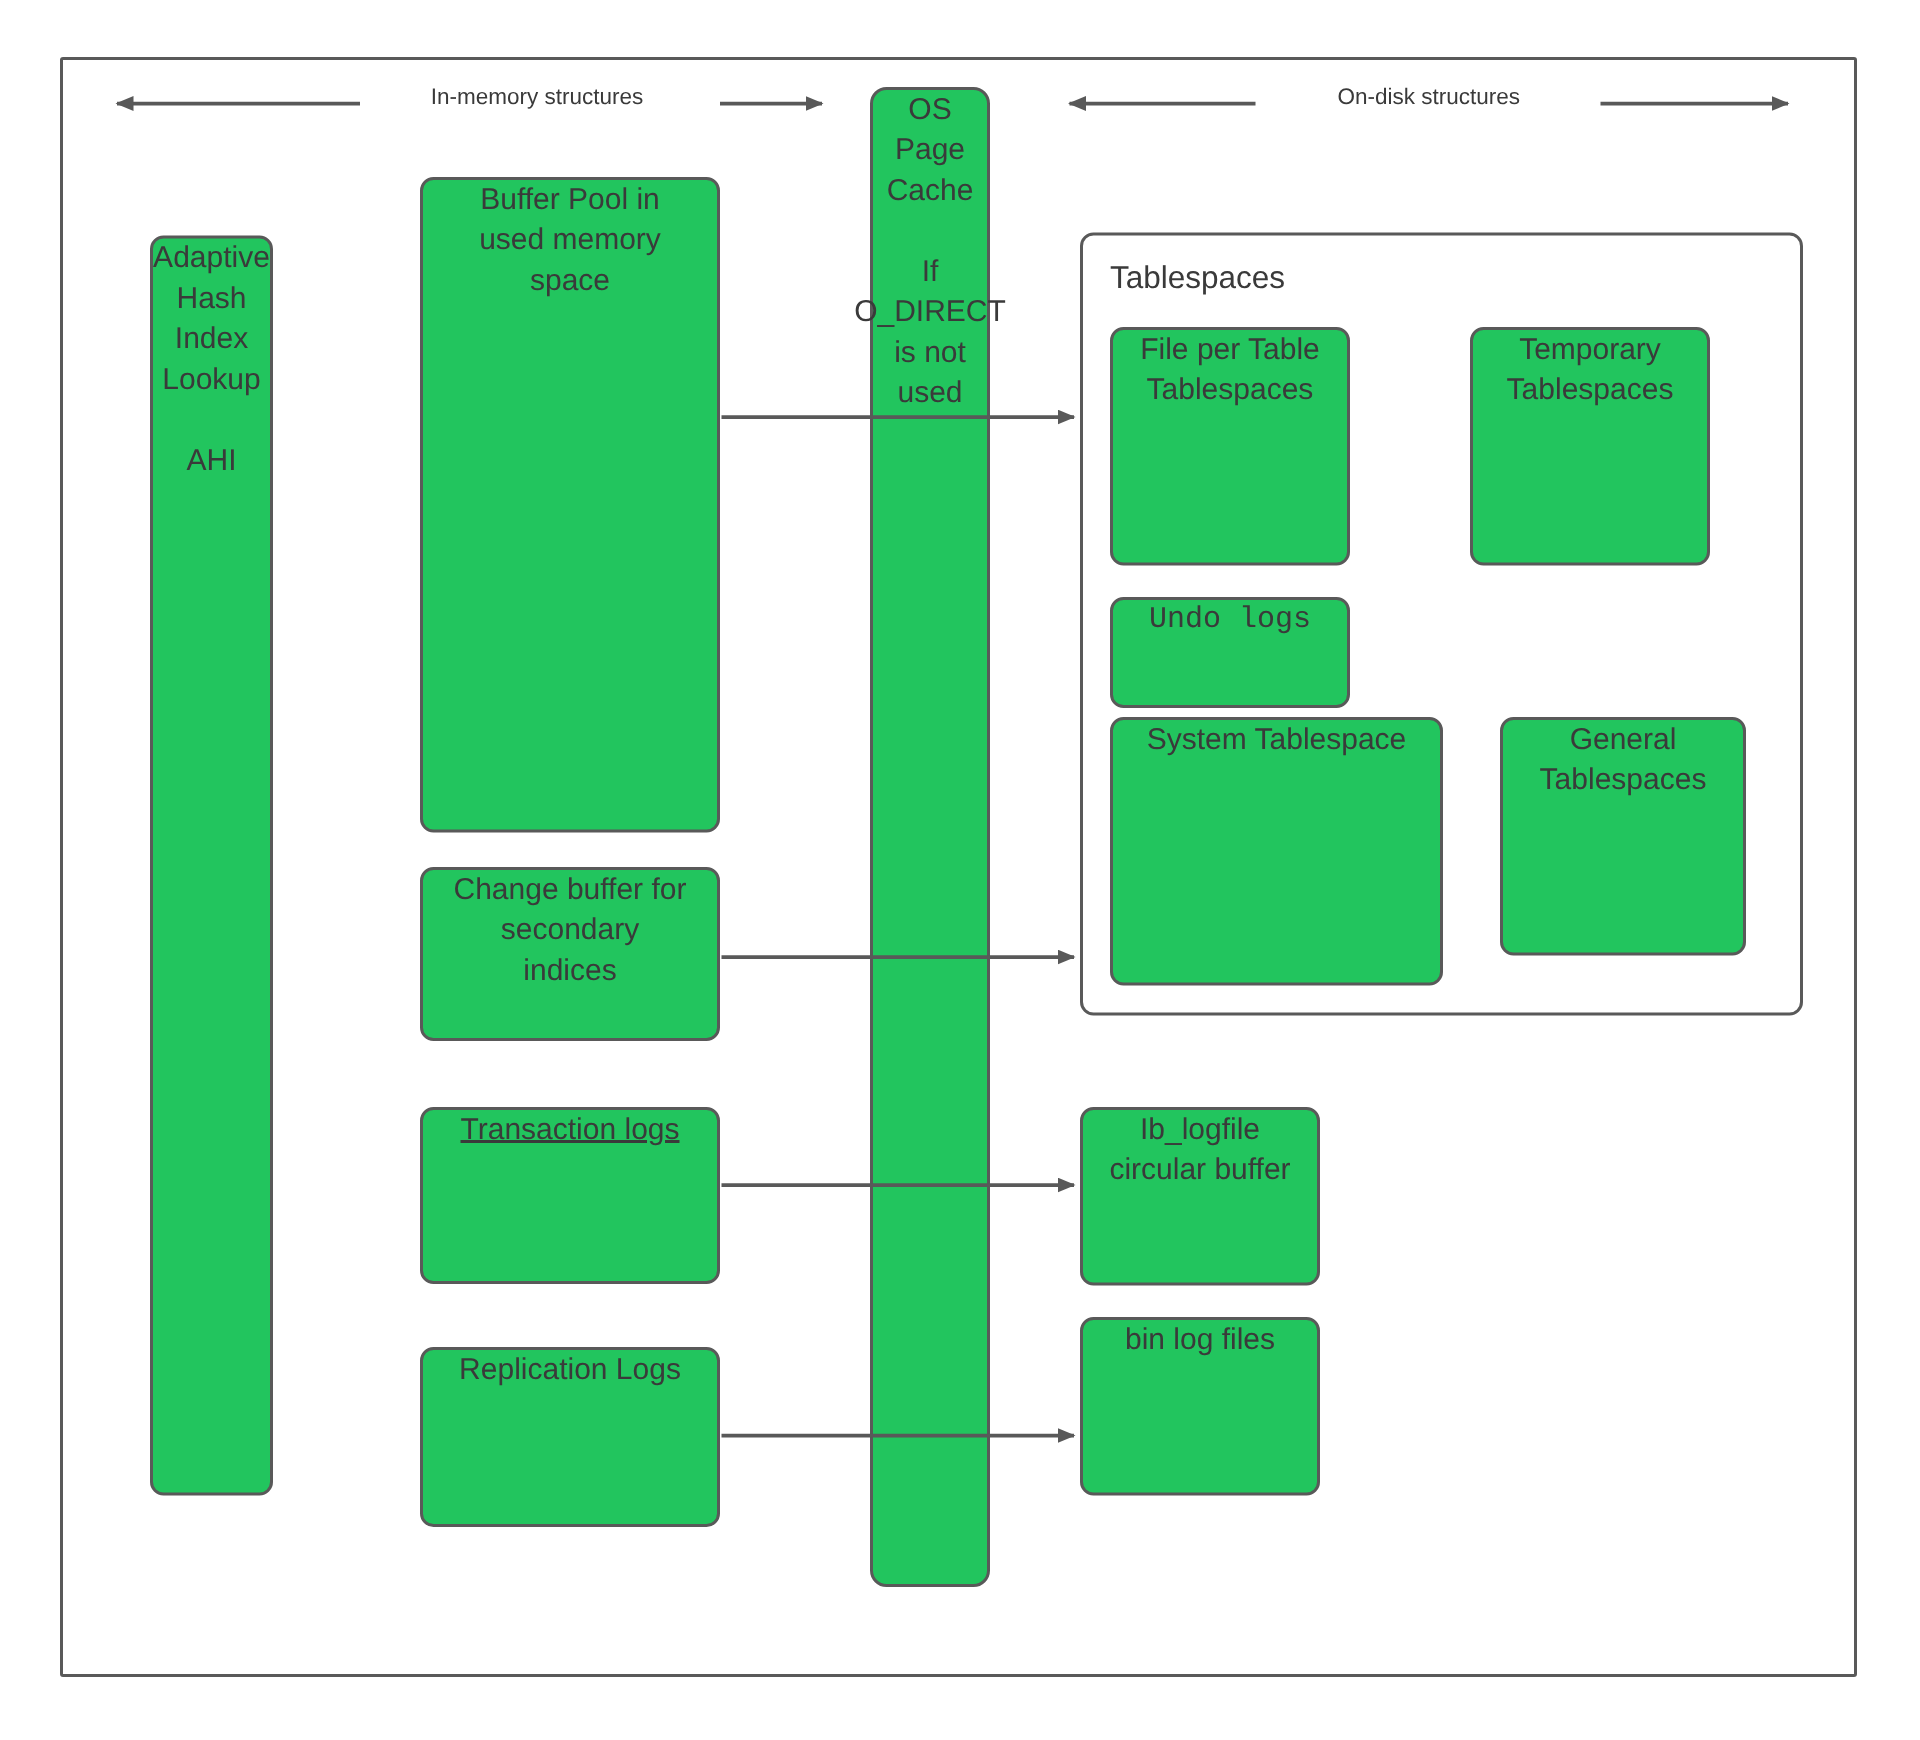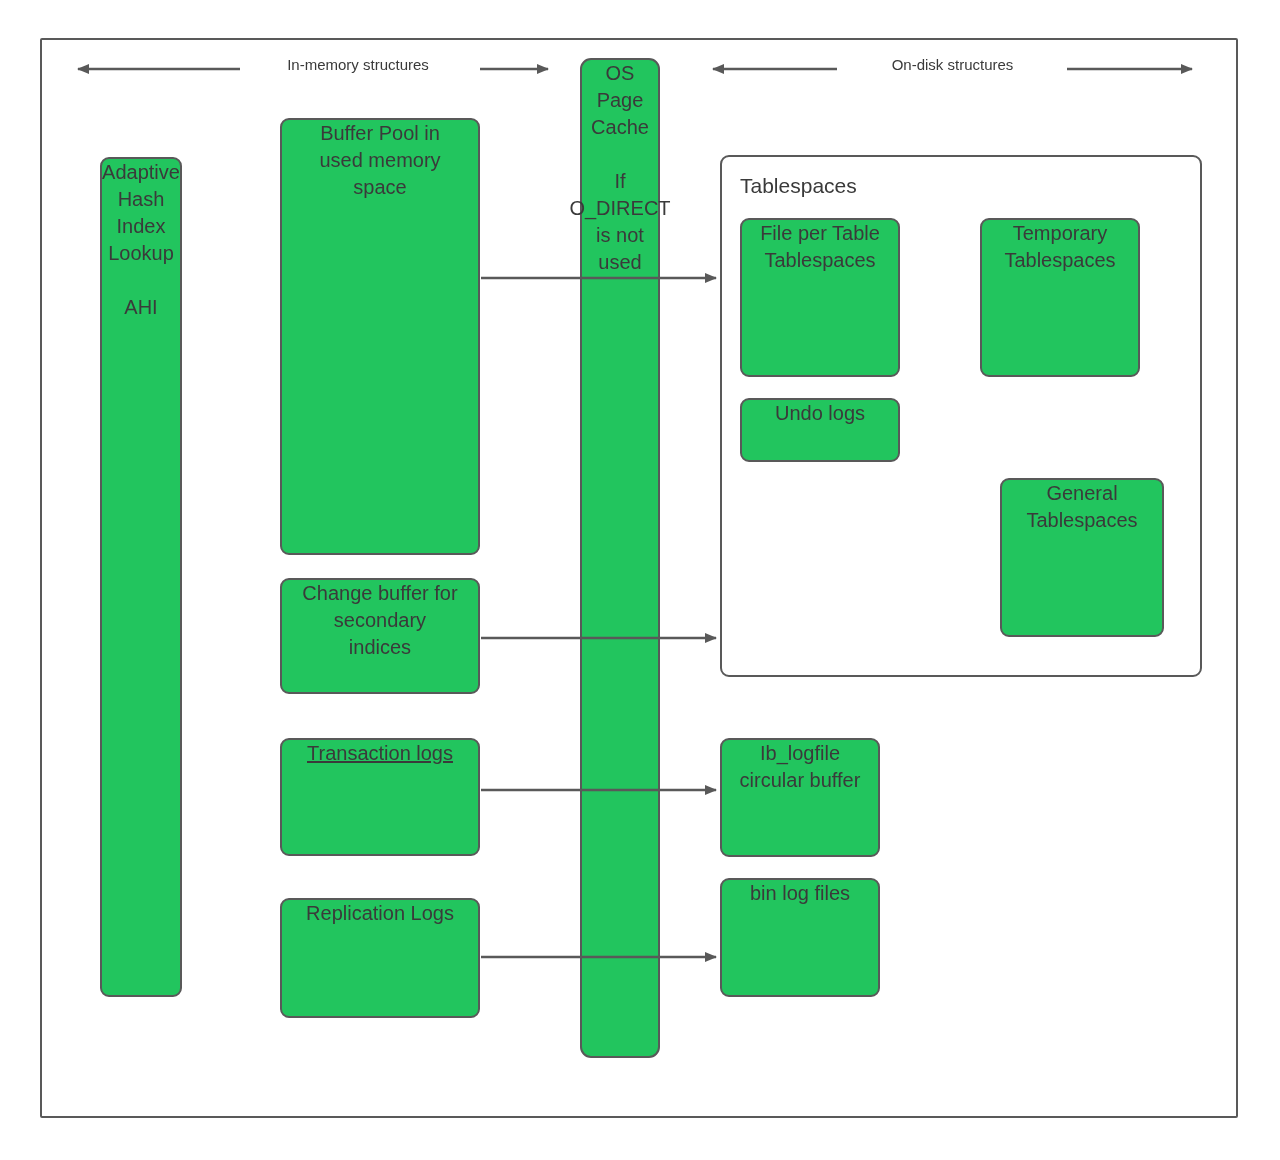--- a/index.html
+++ b/index.html
@@ -73,21 +73,21 @@
   
   .ahi            { left: 100px; top: 157px;  width:  82px; height: 840px; }
   .buffer-pool    { left: 280px; top: 118px;  width: 200px; height: 437px; }
   .change-buffer  { left: 280px; top: 578px;  width: 200px; height: 116px; }
   .transaction    { left: 280px; top: 738px;  width: 200px; height: 118px; text-decoration: underline; }
   .replication    { left: 280px; top: 898px;  width: 200px; height: 120px; }
   .os-cache       { left: 580px; top:  58px;  width:  80px; height: 1000px; border-radius: 11px; }
   .tablespaces    { left: 720px; top: 155px;  width: 482px; height: 522px; }
   .file-per-table { left: 740px; top: 218px;  width: 160px; height: 159px; }
   .temporary      { left: 980px; top: 218px;  width: 160px; height: 159px; }
-  .undo           { left: 740px; top: 398px;  width: 160px; height:  64px; }
+  .undo           { left: 740px; top: 398px;  width: 160px; height:  74px; font-family: Liberation Mono, monospace; }
   .system         { left: 740px; top: 478px;  width: 222px; height: 179px; }
   .general        { left:1000px; top: 478px;  width: 164px; height: 159px; }
   .ib-logfile     { left: 720px; top: 738px;  width: 160px; height: 119px; }
   .bin-log        { left: 720px; top: 878px;  width: 160px; height: 119px; }
   .hdr-in-memory  { left: 248px; top:  56px;  width: 220px; }
   .hdr-on-disk    { left: 855px; top:  56px;  width: 195px; }
   .ts-label       { left: 740px; top: 174px; }
 </style>
 </head>
 <body>
@@ -149,20 +149,23 @@
 
   <div class="box temporary">
     <span class="lbl">Temporary
 Tablespaces</span>
   </div>
 
   <div class="box undo">
     <span class="lbl">Undo logs</span>
   </div>
 
+  <div class="box system">
+    <span class="lbl">System Tablespace</span>
+  </div>
 
   <div class="box general">
     <span class="lbl">General
 Tablespaces</span>
   </div>
 
   <div class="box ib-logfile">
     <span class="lbl">Ib_logfile
 circular buffer</span>
   </div>

